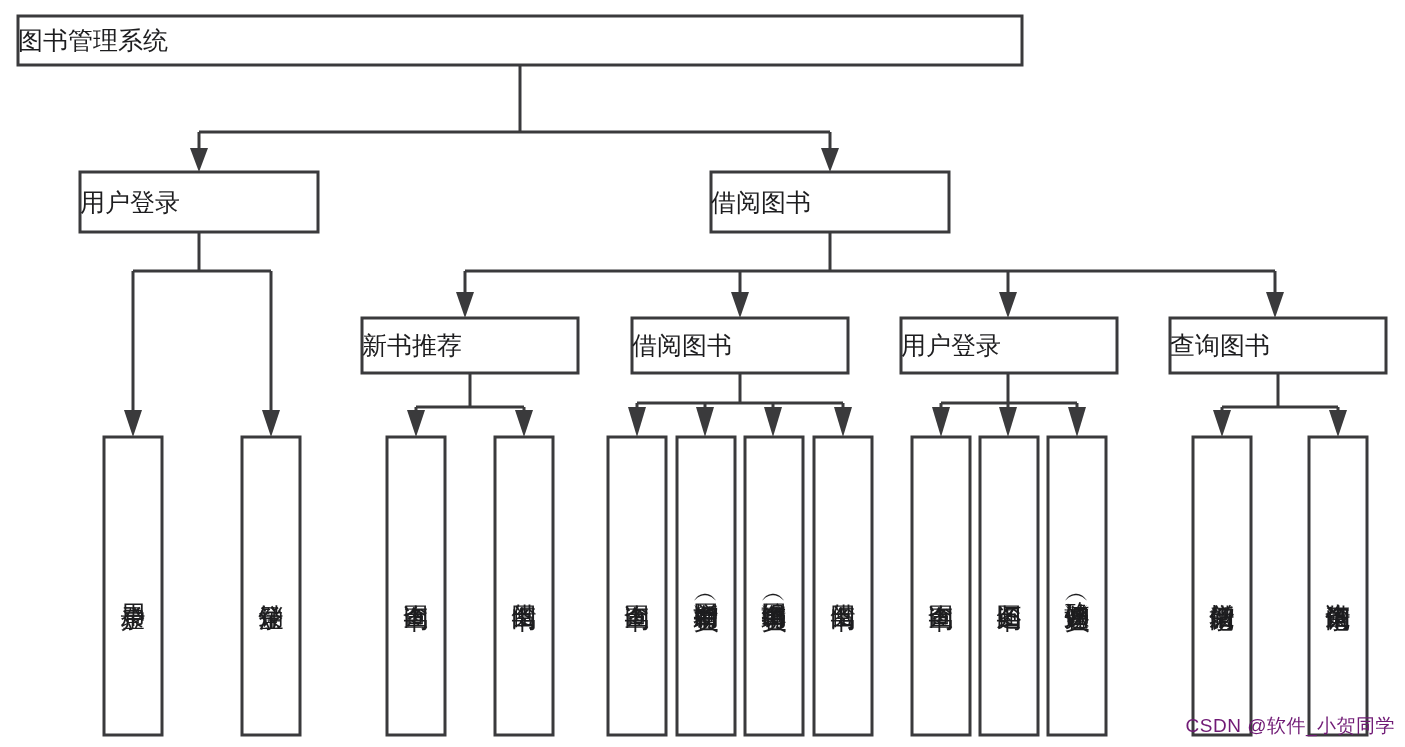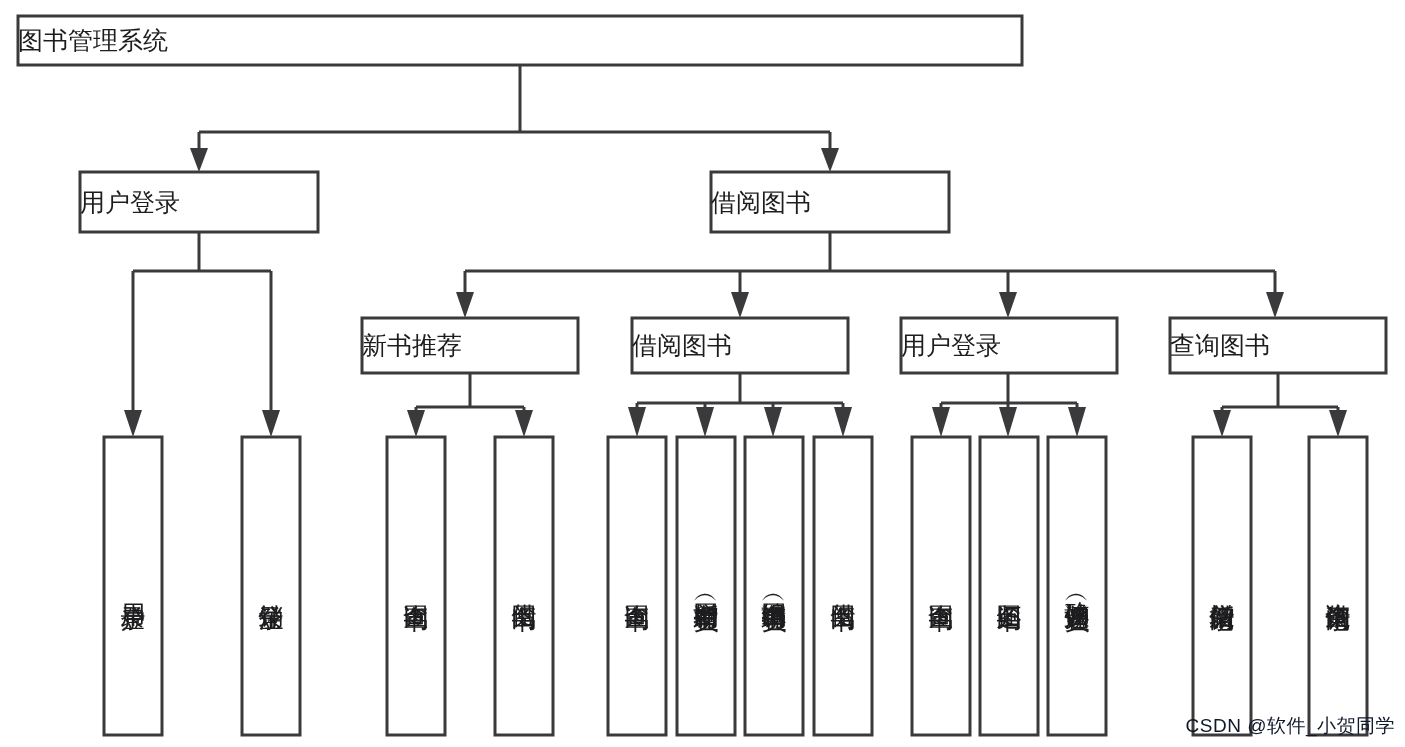--- a/index.html
+++ b/index.html
@@ -71,21 +71,21 @@
     font-size: 25px;
     color: #1d1d1f;
     white-space: nowrap;
   }
   .watermark {
     position: absolute;
     right: 10px;
     bottom: 8px;
     font-family: "Liberation Sans", "DejaVu Sans", sans-serif;
     font-size: 19px;
-    color: #0f172a;
+    color: #701a75;
     letter-spacing: 0.5px;
     user-select: none;
     white-space: nowrap;
   }
 </style>
 </head>
 <body>
 
 <div id="diagram-root">
   <svg class="diagram" viewBox="0 0 1405 747" xmlns="http://www.w3.org/2000/svg">

